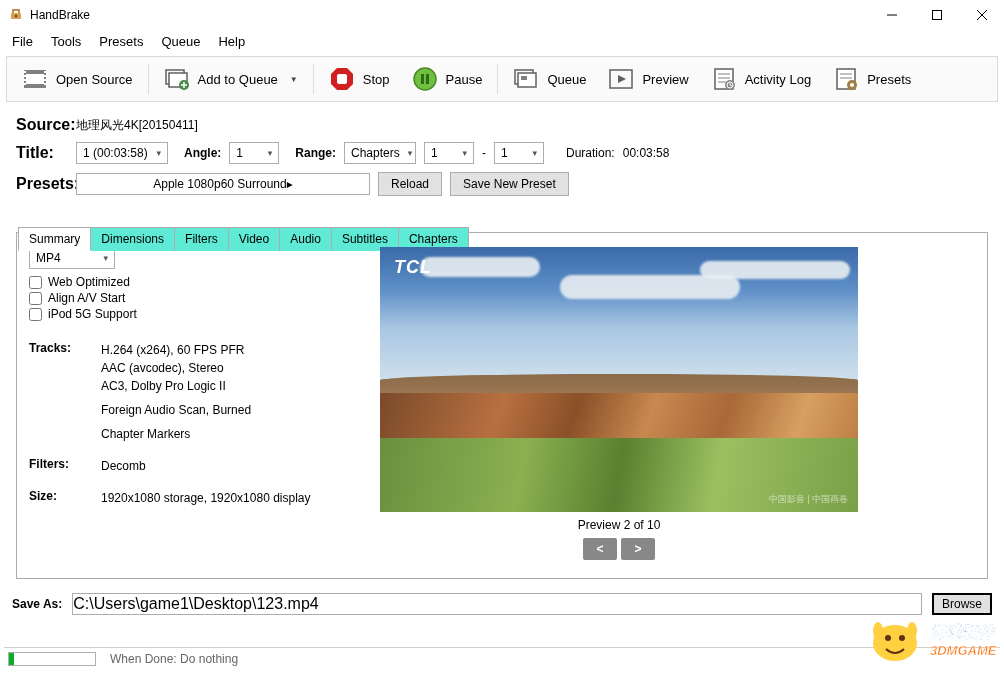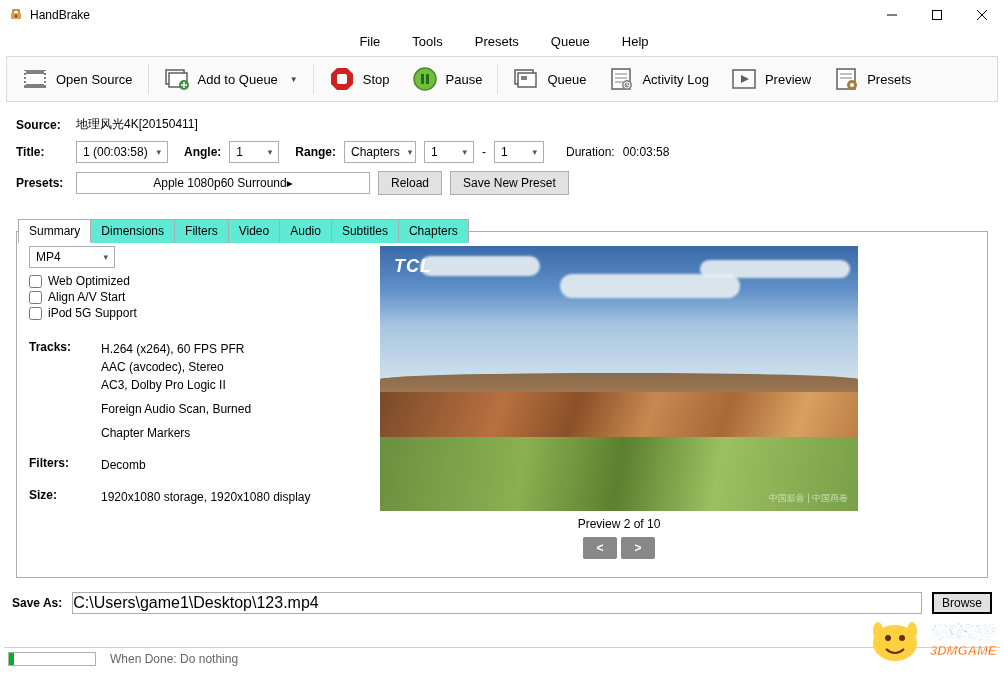--- a/index.html
+++ b/index.html
@@ -1,38 +1,38 @@
 <!DOCTYPE html>
 <html><head>
 <meta charset="utf-8">
 <style>
   * { box-sizing: border-box; font-family: "Segoe UI", Tahoma, sans-serif; }
   body { margin: 0; background: #fff; font-size: 12px; color: #000; width: 1004px; height: 673px; overflow: hidden; position: relative; }
   .titlebar { height: 30px; display: flex; align-items: center; padding-left: 8px; background: #fff; }
   .titlebar .icon { width: 16px; height: 16px; margin-right: 6px; }
   .titlebar .title { flex: 1; font-size: 12px; }
   .titlebar .winbtn { width: 45px; height: 30px; display: flex; align-items: center; justify-content: center; }
-  .menubar { height: 22px; display: flex; align-items: center; padding-left: 4px; gap: 16px; justify-content: center; }
+  .menubar { height: 22px; display: flex; align-items: center; padding-left: 4px; gap: 2px; }
   .menubar .mitem { padding: 2px 8px; font-size: 13px; cursor: default; }
   .tbwrap { padding: 4px 6px; }
   .toolbar { height: 46px; display: flex; align-items: center; background: #fafafa; border: 1px solid #d9d9d9; padding: 0 4px; gap: 0; }
   .tb-btn { display: flex; align-items: center; gap: 8px; padding: 4px 10px; height: 38px; border: 1px solid transparent; }
   .tb-btn .lbl { font-size: 13px; }
   .tb-sep { width: 1px; height: 30px; background: #ddd; margin: 0 4px; }
   .tb-icon { width: 26px; height: 26px; display: flex; align-items: center; justify-content: center; }
   .body-pad { padding: 10px 16px 4px 16px; }
   .row { display: flex; align-items: center; margin-bottom: 8px; gap: 8px; }
-  .label { font-weight: bold; font-size: 12px; width: 52px; }
+  .label { font-weight: bold; font-size: 16px; width: 52px; }
   .grey { color: #808080; }
   .combo { display: inline-flex; align-items: center; border: 1px solid #abadb3; height: 22px; padding: 0 6px; background: #fff; }
   .combo .arrow { margin-left: 8px; font-size: 9px; color: #555; }
   .btn { height: 24px; padding: 0 12px; border: 1px solid #adadad; background: #e1e1e1; font-size: 12px; display: inline-flex; align-items: center; cursor: default; }
   .preset-combo { width: 294px; justify-content: center; }
   .tabs { border-bottom: 1px solid #acacac; display: flex; gap: 0; margin-top: 12px; padding-left: 2px; }
-  .tab { border: 1px solid #acacac; border-bottom: none; padding: 4px 10px; font-size: 12px; background: #fff; position: relative; top: 12px; margin-right: -1px; }
+  .tab { border: 1px solid #acacac; border-bottom: none; padding: 4px 10px; font-size: 12px; background: #fff; position: relative; top: 19px; margin-right: -1px; }
   .tab.active { background: #fff; border-bottom: 1px solid #fff; z-index: 2; }
   .tab:not(.active) { background: #5eead4; }
   .tabcontent { border: 1px solid #acacac; border-top: none; padding: 14px 12px 18px 12px; display: flex; gap: 10px; }
   .left-col { flex: 0 0 340px; }
   .sum-row { display: flex; margin-bottom: 4px; }
   .sum-lbl { width: 72px; font-weight: bold; font-size: 12px; }
   .sum-val { font-size: 12px; line-height: 1.5; }
   .chk { display: flex; align-items: center; gap: 6px; font-size: 12px; margin-bottom: 2px; }
   .chk input { margin: 0; }
   .preview-col { flex: 0 0 480px; display: flex; flex-direction: column; align-items: center; }
@@ -155,40 +155,40 @@
             <rect x="2" y="4" width="18" height="14" fill="none" stroke="#606060" stroke-width="1.5"></rect>
             <rect x="5" y="7" width="18" height="14" fill="#fff" stroke="#606060" stroke-width="1.5"></rect>
             <rect x="8" y="10" width="6" height="4" fill="#808080"></rect>
           </svg>
     </span>
     <span class="lbl">Queue</span>
   </div>
   <div class="tb-btn">
     <span class="tb-icon">
       <svg viewBox="0 0 26 26">
+            <rect x="2" y="4" width="22" height="18" fill="none" stroke="#606060" stroke-width="1.5"></rect>
+            <polygon points="10,9 10,17 18,13" fill="#606060"></polygon>
+          </svg>
+    </span>
+    <span class="lbl">Preview</span>
+  </div>
+  <div class="tb-btn">
+    <span class="tb-icon">
+      <svg viewBox="0 0 26 26">
             <rect x="4" y="3" width="18" height="20" fill="#fff" stroke="#606060" stroke-width="1.5"></rect>
             <line x1="7" y1="8" x2="19" y2="8" stroke="#808080"></line>
             <line x1="7" y1="12" x2="19" y2="12" stroke="#808080"></line>
             <line x1="7" y1="16" x2="15" y2="16" stroke="#808080"></line>
             <circle cx="19" cy="19" r="5" fill="#888"></circle>
             <path d="M16 19 a3 3 0 1 0 6 0 a3 3 0 1 0 -6 0" fill="none" stroke="#fff"></path>
             <line x1="19" y1="17" x2="19" y2="19" stroke="#fff"></line>
             <line x1="19" y1="19" x2="21" y2="20" stroke="#fff"></line>
           </svg>
     </span>
     <span class="lbl">Activity Log</span>
-  </div>
-  <div class="tb-btn">
-    <span class="tb-icon">
-      <svg viewBox="0 0 26 26">
-            <rect x="2" y="4" width="22" height="18" fill="none" stroke="#606060" stroke-width="1.5"></rect>
-            <polygon points="10,9 10,17 18,13" fill="#606060"></polygon>
-          </svg>
-    </span>
-    <span class="lbl">Preview</span>
   </div>
   <div class="tb-btn">
     <span class="tb-icon">
       <svg viewBox="0 0 26 26">
             <rect x="4" y="3" width="18" height="20" fill="#fff" stroke="#606060" stroke-width="1.5"></rect>
             <line x1="7" y1="8" x2="19" y2="8" stroke="#808080"></line>
             <line x1="7" y1="12" x2="19" y2="12" stroke="#808080"></line>
             <circle cx="19" cy="19" r="5" fill="#a08040"></circle>
             <circle cx="19" cy="19" r="2" fill="#fff"></circle>
           </svg>

